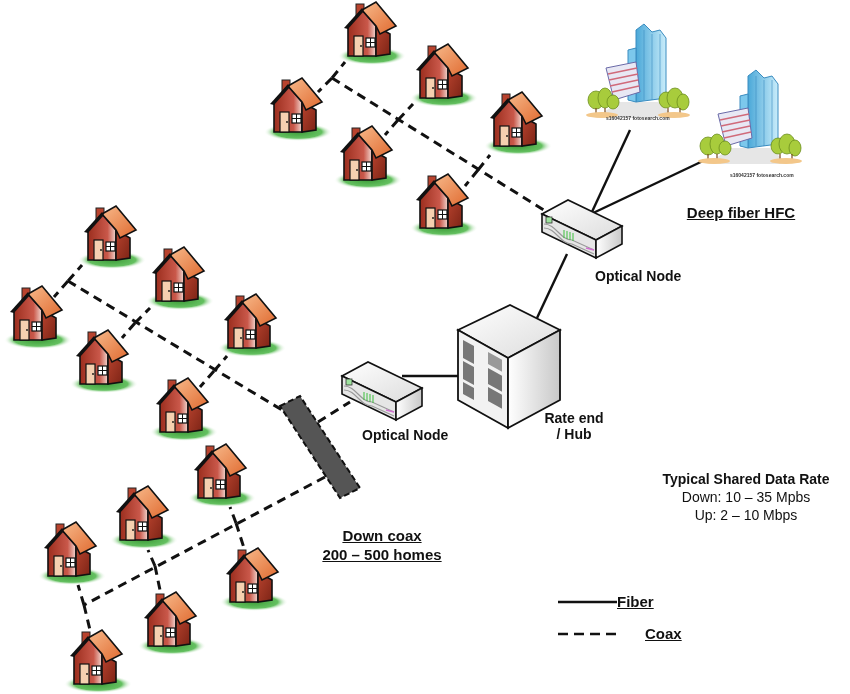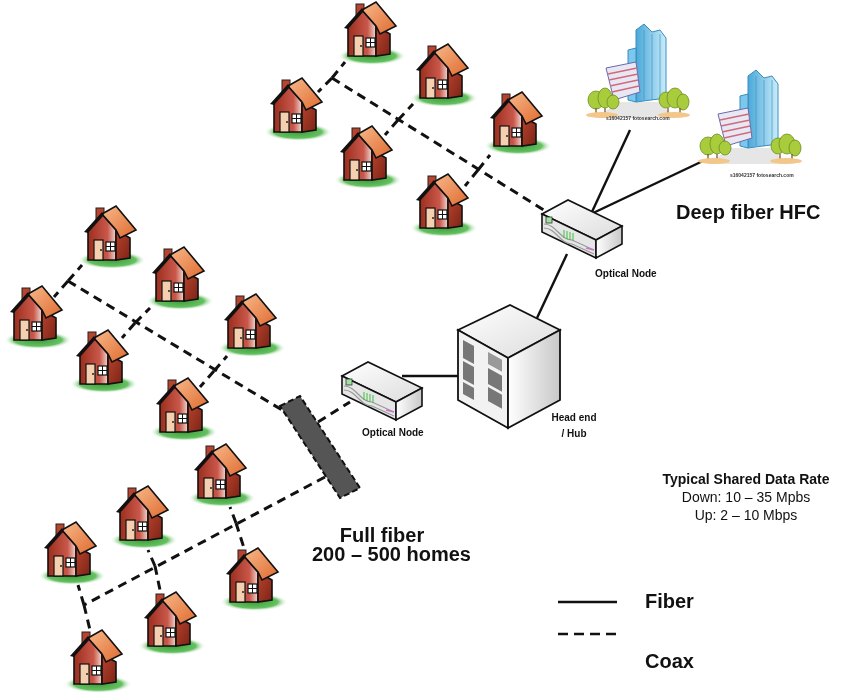--- a/index.html
+++ b/index.html
@@ -1,20 +1,20 @@
 <!DOCTYPE html>
 <html><head>
 <meta charset="utf-8">
 <style>
   html, body { margin:0; padding:0; background:#ffffff; }
   body { width:850px; height:694px; position:relative; overflow:hidden; font-family:"Liberation Sans", sans-serif; }
   #diagram { position:absolute; left:0; top:0; }
   .lbl { position:absolute; color:#111; text-align:center; white-space:nowrap; }
-  .node-lbl { font-size:10px; font-weight:bold;text-align:center; }
-  .big-lbl { font-size:20px; font-weight:bold; line-height:19px; }
+  .node-lbl { font-size:14px; font-weight:bold;text-align:center; }
+  .big-lbl { font-size:15px; font-weight:bold; line-height:19px;text-decoration:underline; }
   .rate-title { font-size:14px; font-weight:bold; }
   .rate-line { font-size:14px; }
   .wm { font-size:5px; color:#333; font-weight:bold; }
 </style>
 </head>
 <body>
 
 <svg id="diagram" width="850" height="694" viewBox="0 0 850 694">
   <defs>
     <linearGradient id="wallGrad" x1="0" y1="0" x2="1" y2="0">
@@ -208,29 +208,29 @@
 <div class="lbl wm" style="left:730px; top:172px;">s16042157 fotosearch.com</div>
 
 <div class="lbl big-lbl" style="left:676px; top:203px; width:130px;">
   <div>Deep fiber HFC</div>
 </div>
 
 <div class="lbl node-lbl" style="left:595px; top:268px;">Optical Node</div>
 <div class="lbl node-lbl" style="left:362px; top:427px;">Optical Node</div>
 
 <div class="lbl node-lbl" style="left:534px; top:410px; width:80px; line-height:16px;">
-  <div>Head end</div>
+  <div>Rate end</div>
   <div>/ Hub</div>
 </div>
 
 <div class="lbl" style="left:640px; top:470px; width:212px; line-height:18px;">
   <div class="rate-title">Typical Shared Data Rate</div>
   <div class="rate-line">Down: 10 – 35 Mpbs</div>
   <div class="rate-line">Up: 2 – 10 Mbps</div>
 </div>
 
 <div class="lbl big-lbl" style="left:312px; top:526px; width:140px;">
-  <div>Full fiber</div>
+  <div>Down coax</div>
   <div>200 – 500 homes</div>
 </div>
 
-<div class="lbl big-lbl" style="left:645px; top:592px;">Fiber</div>
-<div class="lbl big-lbl" style="left:645px; top:652px;">Coax</div>
+<div class="lbl big-lbl" style="left:617px; top:592px;">Fiber</div>
+<div class="lbl big-lbl" style="left:645px; top:624px;">Coax</div>
 
 </body></html>

